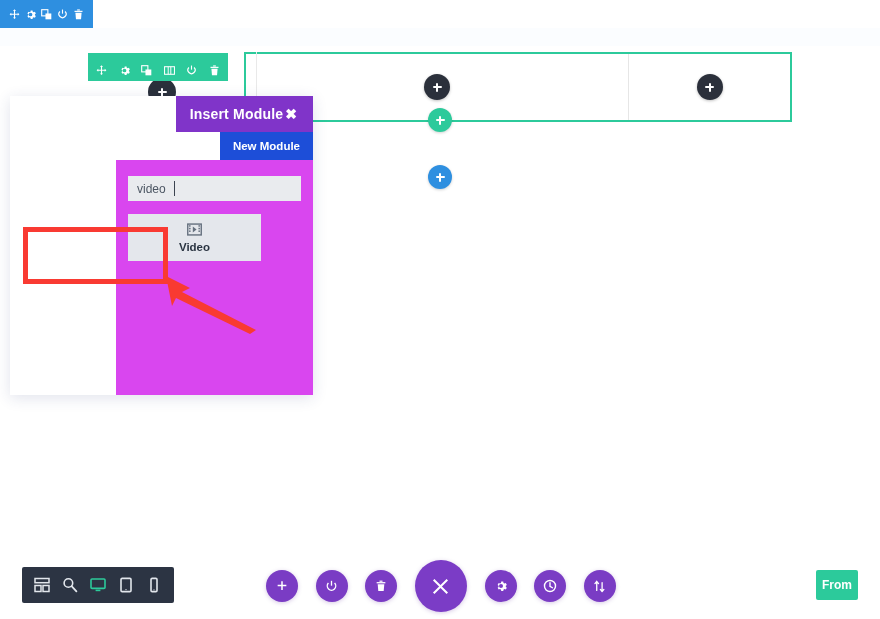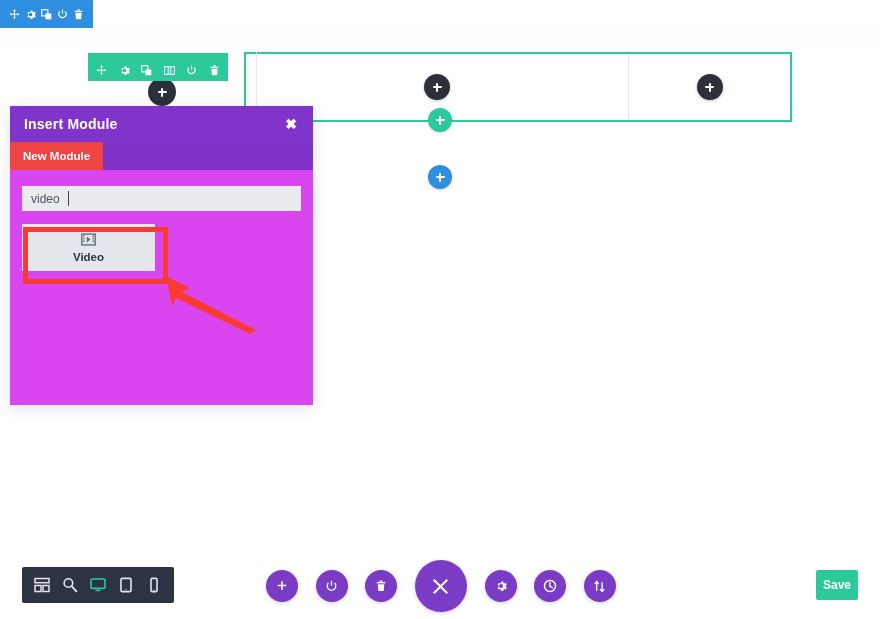--- a/index.html
+++ b/index.html
@@ -102,47 +102,47 @@
     position: absolute; left: 428px; top: 165px;
     width: 24px; height: 24px; border-radius: 50%;
     background: #2e8fe0;
     display: flex; align-items: center; justify-content: center;
     z-index: 8;
     box-shadow: 0 1px 3px rgba(0,0,0,.18);
   }
 
   
   .modal {
-    position: absolute; left: 10px; top: 106px;
+    position: absolute; left: 10px; top: 96px;
     width: 303px; height: 299px;
     background: #ffffff;
     box-shadow: 0 3px 14px rgba(40,60,120,.14);
     z-index: 20;
-    display: flex; flex-direction: column;
+    display: flex; flex-direction: column; align-items: flex-end;
   }
   .modal-header {
     height: 36px; background: #8034c9;
     display: flex; align-items: center; justify-content: space-between;
     padding: 0 14px;
   }
   .modal-title {
     color: #ffffff; font-size: 14px; font-weight: bold;
     letter-spacing: .2px;
   }
   .modal-close {
     color: #ffffff; font-size: 14px; font-weight: bold;
     line-height: 1; cursor: pointer; padding: 2px 2px;
   }
   .modal-tabs { height: 28px; display: flex; background: #7e33c6; }
   .modal-tab {
     display: flex; align-items: center; justify-content: center;
     color: #ffffff; font-size: 11.5px; font-weight: bold;
     padding: 0 13px; cursor: pointer; height: 100%;
   }
-  .modal-tab.active { background: #ef4444; }
+  .modal-tab.active { background: #1d4ed8; }
   .modal-body { flex: 1; background: #d946ef; padding: 16px 12px 0 12px; }
   .search-wrap { position: relative; }
   .search-input {
     width: 100%; height: 25px;
     background: #e9ebee; border: none; outline: none;
     font-family: "Liberation Sans", sans-serif;
     font-size: 12px; color: #4c5663;
     padding: 0 9px;
   }
   .search-caret {
@@ -428,15 +428,15 @@
         </svg>
     </div>
     <div class="fab">
       <svg viewBox="0 0 16 16" width="13" height="13">
         <path d="M4.6 1.8v11M4.6 1.8L2.4 4.4M4.6 1.8L6.8 4.4" fill="none" stroke="#fff" stroke-width="1.6" stroke-linecap="round" stroke-linejoin="round"></path>
         <path d="M11.2 14.2v-11M11.2 14.2L9 11.6M11.2 14.2l2.2-2.6" fill="none" stroke="#fff" stroke-width="1.6" stroke-linecap="round" stroke-linejoin="round"></path>
       </svg>
     </div>
   </div>
 
-  <div class="save-btn">Save</div>
+  <div class="save-btn">From</div>
 
 </div>
 
 </body></html>

